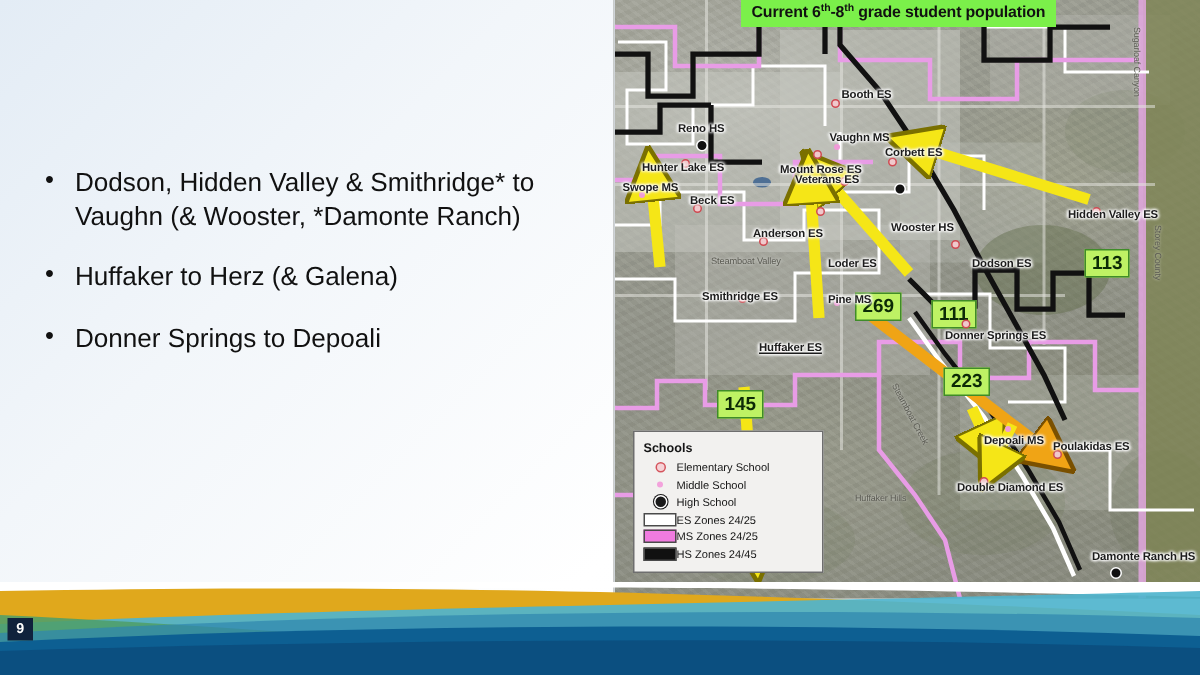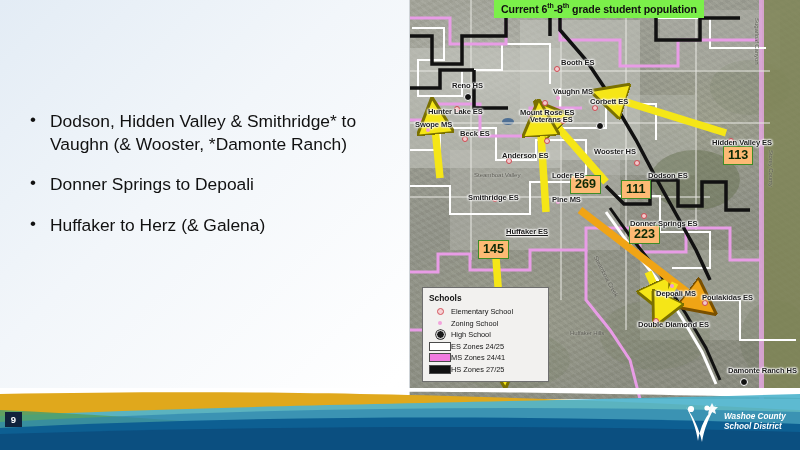--- a/index.html
+++ b/index.html
@@ -60,23 +60,23 @@
   .banner{
     position:absolute;left:84px;top:0px;
     background:#7bf04a;color:#111;
     font-size:10.6px;font-weight:bold;
     padding:2px 7px 3px 7px;white-space:nowrap;
     letter-spacing:-.1px;
   }
   .banner sup{font-size:7px;}
 
   .numbox{
-    position:absolute;background:#fdba74;border:1px solid #3f8c28;
+    position:absolute;background:#bef264;border:1px solid #3f8c28;
     color:#0c2a06;font-size:12.6px;font-weight:bold;
-    padding:0px 4px 1px 4px;line-height:1.28;
+    padding:0px 4px 1px 4px;line-height:1.28;margin-top:20px;
   }
 
   .lbl{
     position:absolute;color:#1c1c1c;font-size:7.6px;font-weight:bold;
     text-shadow:0 0 2px #fff,0 0 2px #fff,0 0 3px #fff,-1px 0 2px #fff,1px 0 2px #fff;
     white-space:nowrap;line-height:1.06;letter-spacing:-.1px;
   }
   .lbl.ctr{text-align:center;margin-top:15px;}
   .faint{color:#5a5a52;font-weight:normal;text-shadow:0 0 2px rgba(255,255,255,.7);}
   .dot{position:absolute;width:4px;height:4px;border-radius:50%;
@@ -120,22 +120,22 @@
 </style>
 </head>
 <body>
 
 <div class="slide">
 
   <div class="content">
 
     <div class="bullets">
       <div class="bullet">Dodson, Hidden Valley &amp; Smithridge* to Vaughn (&amp; Wooster, *Damonte Ranch)</div>
+      <div class="bullet">Huffaker to Herz (&amp; Galena)</div>
       <div class="bullet">Donner Springs to Depoali</div>
-      <div class="bullet">Huffaker to Herz (&amp; Galena)</div>
     </div>
 
   </div>
 
   <div class="map">
 
     <div class="terrain">
       <div class="t1"></div>
       <div class="t2"></div>
 
@@ -298,69 +298,57 @@
       <div class="lrow">
         <span class="lkey">
             <span class="k-es"></span>
           </span>
         <span class="ltext">Elementary School</span>
       </div>
       <div class="lrow">
         <span class="lkey">
             <span class="k-ms"></span>
           </span>
-        <span class="ltext">Zoning School</span>
+        <span class="ltext">Middle School</span>
       </div>
       <div class="lrow">
         <span class="lkey">
             <span class="k-hs"></span>
           </span>
         <span class="ltext">High School</span>
       </div>
       <div class="lrow">
         <span class="lkey">
             <span class="k-line k-esl"></span>
           </span>
         <span class="ltext">ES Zones 24/25</span>
       </div>
       <div class="lrow">
         <span class="lkey">
             <span class="k-line k-msl"></span>
           </span>
-        <span class="ltext">MS Zones 24/41</span>
+        <span class="ltext">MS Zones 24/25</span>
       </div>
       <div class="lrow">
         <span class="lkey">
             <span class="k-line k-hsl"></span>
           </span>
-        <span class="ltext">HS Zones 27/25</span>
+        <span class="ltext">HS Zones 24/45</span>
       </div>
     </div>
   </div>
 
   <div class="footer">
     <svg class="fsvg" width="800" height="62" viewBox="0 0 800 62">
       <path d="M0,8 C220,4 420,0 800,10 L800,0 L0,0 Z" fill="#ffffff"></path>
       <path d="M0,6 C240,2 430,4 800,22 L800,62 L0,62 Z" fill="#e0a81c"></path>
       <path d="M0,28 C200,18 420,16 800,6 L800,62 L0,62 Z" fill="#4fb4cd" opacity="0.92"></path>
       <path d="M0,22 C170,30 330,44 560,62 L0,62 Z" fill="#4f9e6a" opacity="0.88"></path>
       <path d="M0,34 C250,20 520,16 800,24 L800,62 L0,62 Z" fill="#2f87ae" opacity="0.72"></path>
       <path d="M0,40 C240,28 520,26 800,36 L800,62 L0,62 Z" fill="#0d5f92"></path>
       <path d="M0,46 C260,38 540,36 800,44 L800,62 L0,62 Z" fill="#0b4f80"></path>
     </svg>
 
     <div class="pagenum">9</div>
 
-    <div class="logo">
-      <svg width="40" height="42" viewBox="0 0 40 42">
-        <path d="M4,6 C10,16 14,28 16,40 C18,26 24,14 34,4 C27,16 22,28 20,41 C17,27 11,15 4,6 Z" fill="#ffffff"></path>
-        <circle cx="9" cy="8" r="3.1" fill="#ffffff"></circle>
-        <circle cx="25" cy="7" r="2.6" fill="#ffffff"></circle>
-        <path d="M30,2 L32,6 L36,6 L33,9 L34,13 L30,11 L26,13 L27,9 L24,6 L28,6 Z" fill="#ffffff" opacity="0.95"></path>
-      </svg>
-      <div class="logo-text">
-        <div>Washoe County</div>
-        <div>School District</div>
-      </div>
-    </div>
   </div>
 
 </div>
 
 </body></html>

